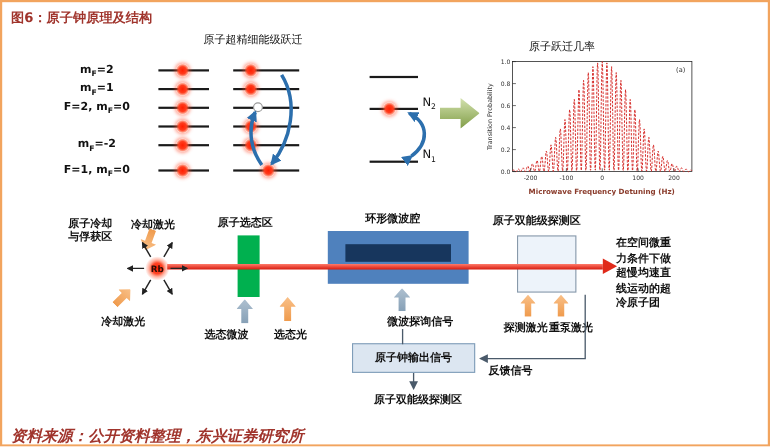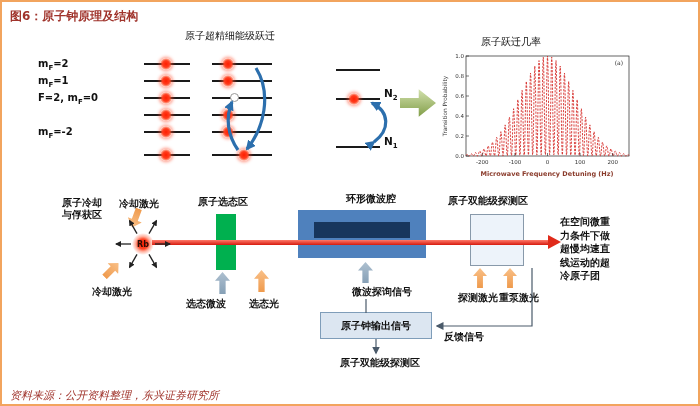--- a/index.html
+++ b/index.html
@@ -1,24 +1,24 @@
 <!DOCTYPE html>
 <html><head>
 <meta charset="utf-8">
 <style>
   *{margin:0;padding:0;box-sizing:border-box}
   html,body{width:700px;height:406px;background:#fff;font-family:"DejaVu Sans",sans-serif}
   #fig{position:relative;width:700px;height:406px;background:#fff;border:2px solid #F2A45E;overflow:hidden}
   .ttl{position:absolute;left:8px;top:6px;font-size:12px;font-weight:700;color:#A0342C}
-  .src{position:absolute;left:8px;top:386px;font-size:11px;font-weight:400;font-style:italic;color:#A0342C}
+  .src{position:absolute;left:8px;top:386px;font-size:14px;font-weight:700;font-style:italic;color:#A0342C}
   .hd{position:absolute;font-size:10px;font-weight:400;color:#111;white-space:nowrap}
   .lbl{position:absolute;font-size:10px;font-weight:700;color:#111;white-space:nowrap}
-  .elbl{position:absolute;width:100px;text-align:left;font-size:10px;font-weight:700;color:#111;white-space:nowrap}
+  .elbl{position:absolute;width:100px;text-align:center;font-size:10px;font-weight:700;color:#111;white-space:nowrap}
   .elbl sub,.nlbl sub{font-size:7px}
-  .nlbl{position:absolute;font-size:10.5px;font-weight:700;color:#111}
+  .nlbl{position:absolute;font-size:10.5px;font-weight:400;color:#111}
   .lvl{position:absolute;height:2px;background:#1a1a1a}
   .dot{position:absolute;width:12px;height:12px;border-radius:50%;
        background:radial-gradient(circle,#ff1e00 0%,#ff3d1e 40%,rgba(255,90,50,.55) 62%,rgba(255,90,50,0) 75%);
        box-shadow:0 0 3px 1.5px rgba(255,70,40,.45)}
   .hdot{position:absolute;width:9px;height:9px;border-radius:50%;border:1.5px solid #999;background:#fff}
   .bau{position:absolute;clip-path:polygon(50% 0,100% 40%,71% 40%,71% 100%,29% 100%,29% 40%,0 40%)}
   .orange{background:linear-gradient(180deg,#F9C088,#EF9A4C)}
   .grayb{background:linear-gradient(180deg,#AEC0D0,#86A0B6)}
   .garr{position:absolute;clip-path:polygon(0 33%,52% 33%,52% 4%,100% 50%,52% 96%,52% 67%,0 67%);
         background:linear-gradient(180deg,#D6E4B2,#7E9B44)}
@@ -37,20 +37,21 @@
 <div id="fig">
 
   <div class="ttl">图6：原子钟原理及结构</div>
 
   <div class="hd" style="left:183px;top:27px">原子超精细能级跃迁</div>
 
   <div class="elbl" style="left:36px;top:56px"><span>m</span><sub>F</sub><span>=2</span></div>
   <div class="elbl" style="left:36px;top:73px"><span>m</span><sub>F</sub><span>=1</span></div>
   <div class="elbl" style="left:36px;top:90px"><span>F=2, m</span><sub>F</sub><span>=0</span></div>
   <div class="elbl" style="left:36px;top:124px"><span>m</span><sub>F</sub><span>=-2</span></div>
+  <div class="elbl" style="left:36px;top:147px"><span>F=1, m</span><sub>F</sub><span>=0</span></div>
 
   <div class="lvl" style="left:142px;top:61px;width:46px"></div>
   <div class="lvl" style="left:142px;top:78px;width:46px"></div>
   <div class="lvl" style="left:142px;top:95px;width:46px"></div>
   <div class="lvl" style="left:142px;top:112px;width:46px"></div>
   <div class="lvl" style="left:142px;top:129px;width:46px"></div>
   <div class="lvl" style="left:142px;top:152px;width:46px"></div>
   <div class="dot" style="left:158px;top:56px"></div>
   <div class="dot" style="left:158px;top:73px"></div>
   <div class="dot" style="left:158px;top:90px"></div>
@@ -120,21 +121,21 @@
   <div class="bau orange" style="left:126px;top:206px;width:15px;height:20px;transform:rotate(200deg)"></div>
   <div class="bau orange" style="left:102px;top:258px;width:15px;height:20px;transform:rotate(45deg)"></div>
 
   <div class="lbl" style="left:196px;top:193px">原子选态区</div>
   <div style="position:absolute;left:214px;top:212px;width:20px;height:56px;background:#00B04F;z-index:2"></div>
   <div class="bau grayb" style="left:213px;top:270px;width:15px;height:22px"></div>
   <div class="bau orange" style="left:252px;top:268px;width:15px;height:22px"></div>
   <div class="lbl" style="left:184px;top:295px">选态微波</div>
   <div class="lbl" style="left:247px;top:295px">选态光</div>
 
-  <div class="lbl" style="left:344px;top:190px">环形微波腔</div>
+  <div class="lbl" style="left:330px;top:190px">环形微波腔</div>
   <div style="position:absolute;left:296px;top:208px;width:128px;height:48px;background:#4F81BD;z-index:2"></div>
   <div style="position:absolute;left:312px;top:220px;width:96px;height:16px;background:#17365D;z-index:3"></div>
   <div class="bau grayb" style="left:356px;top:260px;width:15px;height:21px"></div>
   <div class="lbl" style="left:350px;top:283px">微波探询信号</div>
 
   <div class="lbl" style="left:446px;top:192px">原子双能级探测区</div>
   <div style="position:absolute;left:468px;top:212px;width:54px;height:52px;background:#EDF3FA;border:1px solid #8899AA;z-index:2"></div>
   <div class="bau orange" style="left:471px;top:266px;width:14px;height:20px"></div>
   <div class="bau orange" style="left:501px;top:266px;width:14px;height:20px"></div>
   <div class="lbl" style="left:456px;top:289px">探测激光</div>

